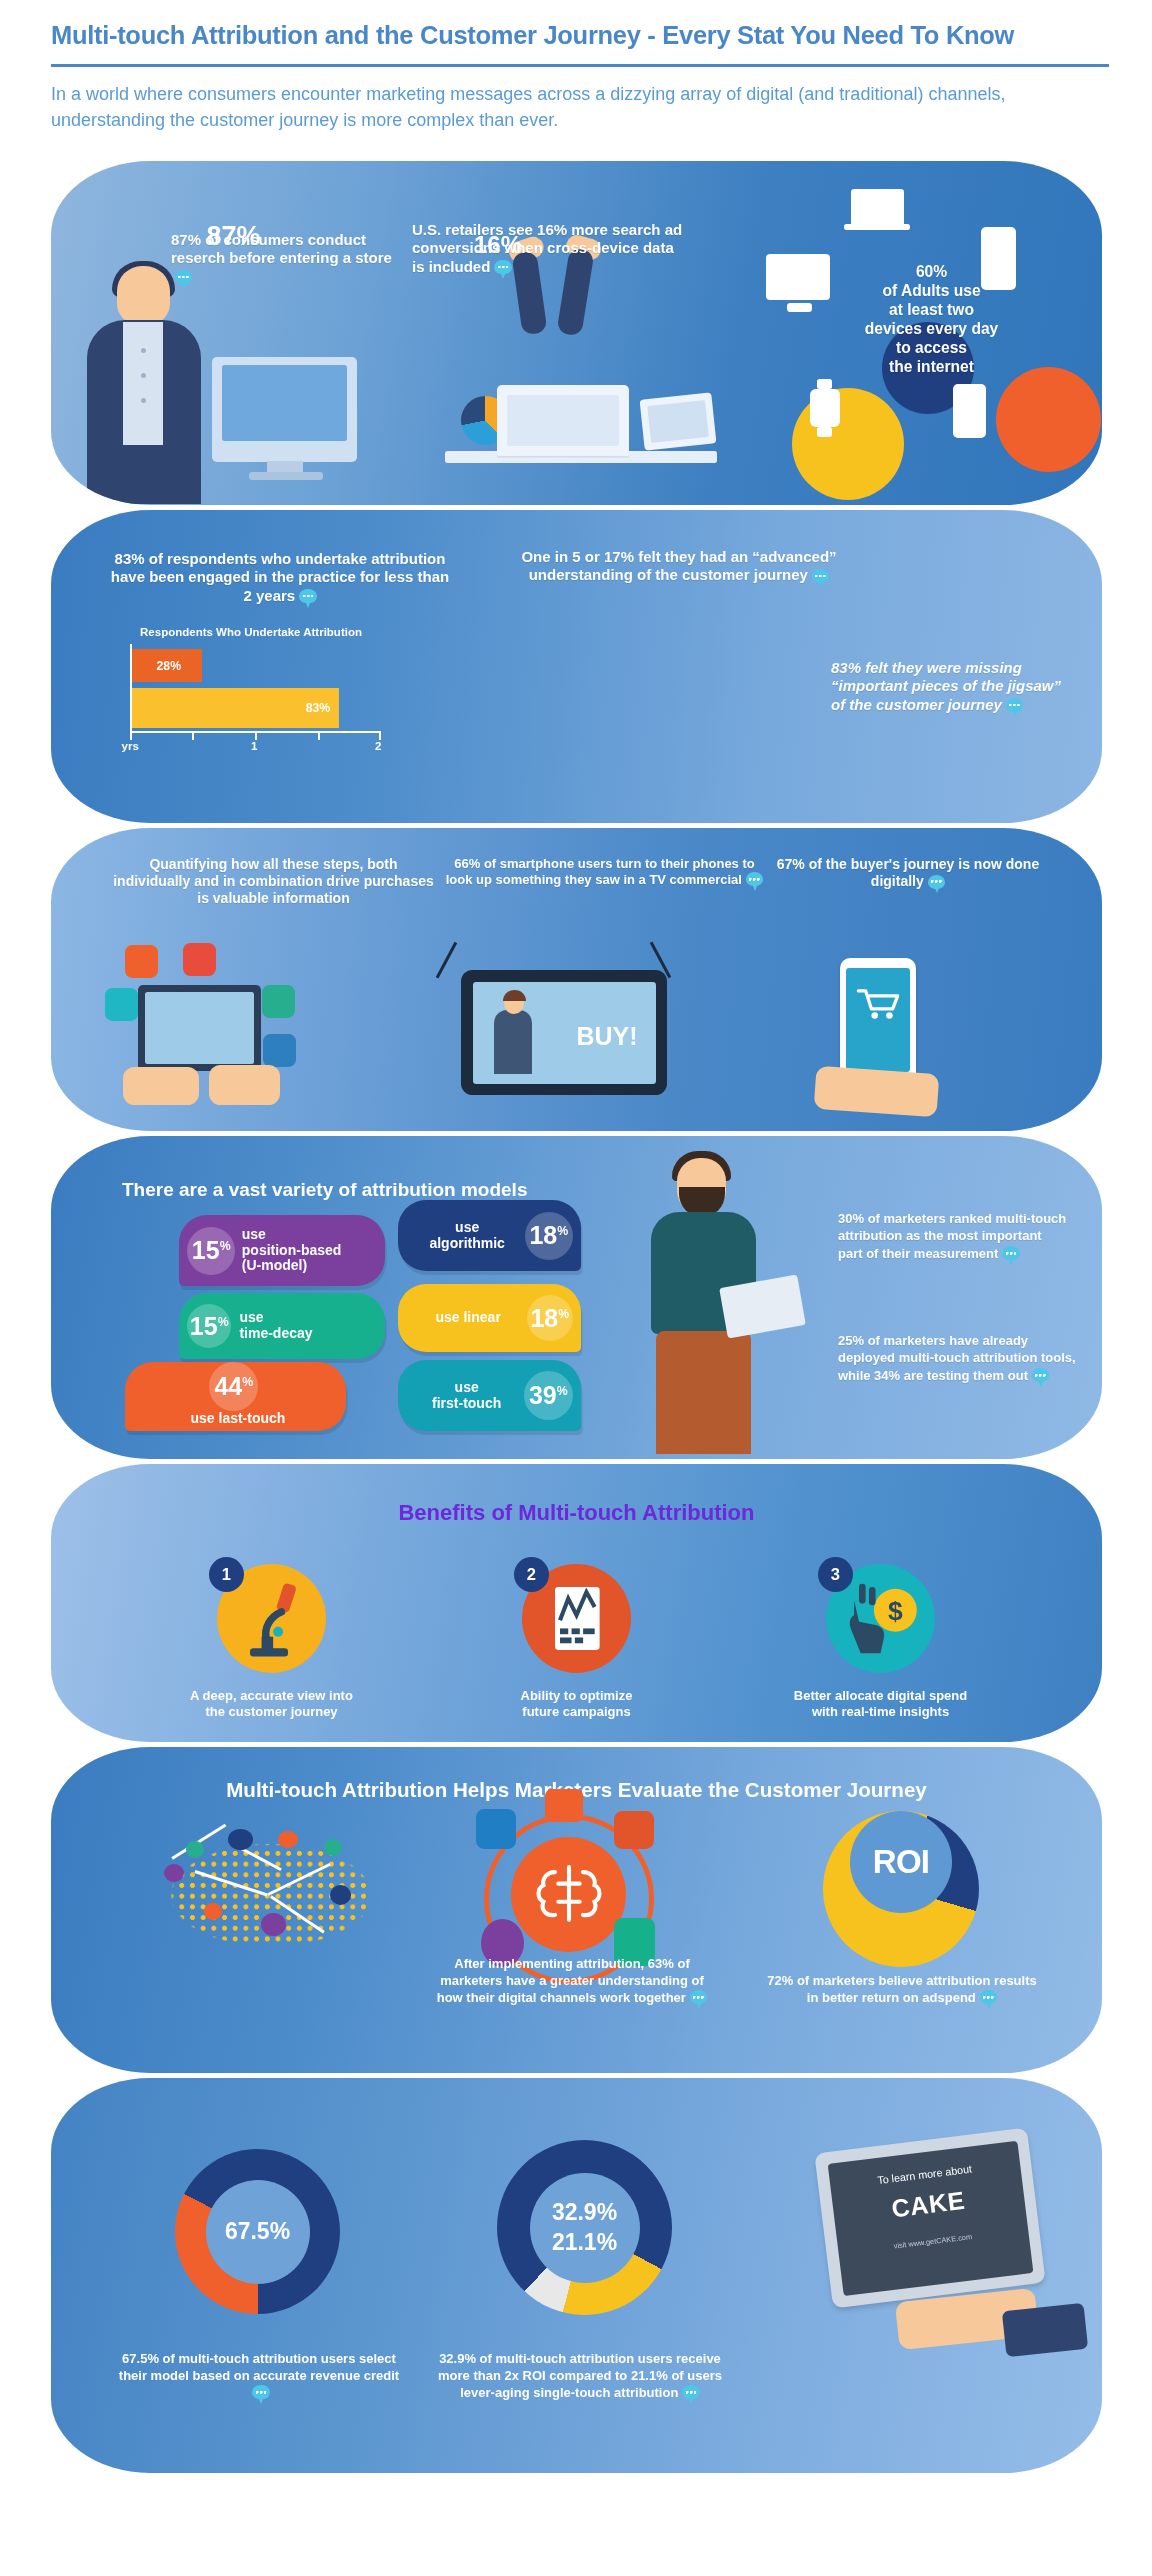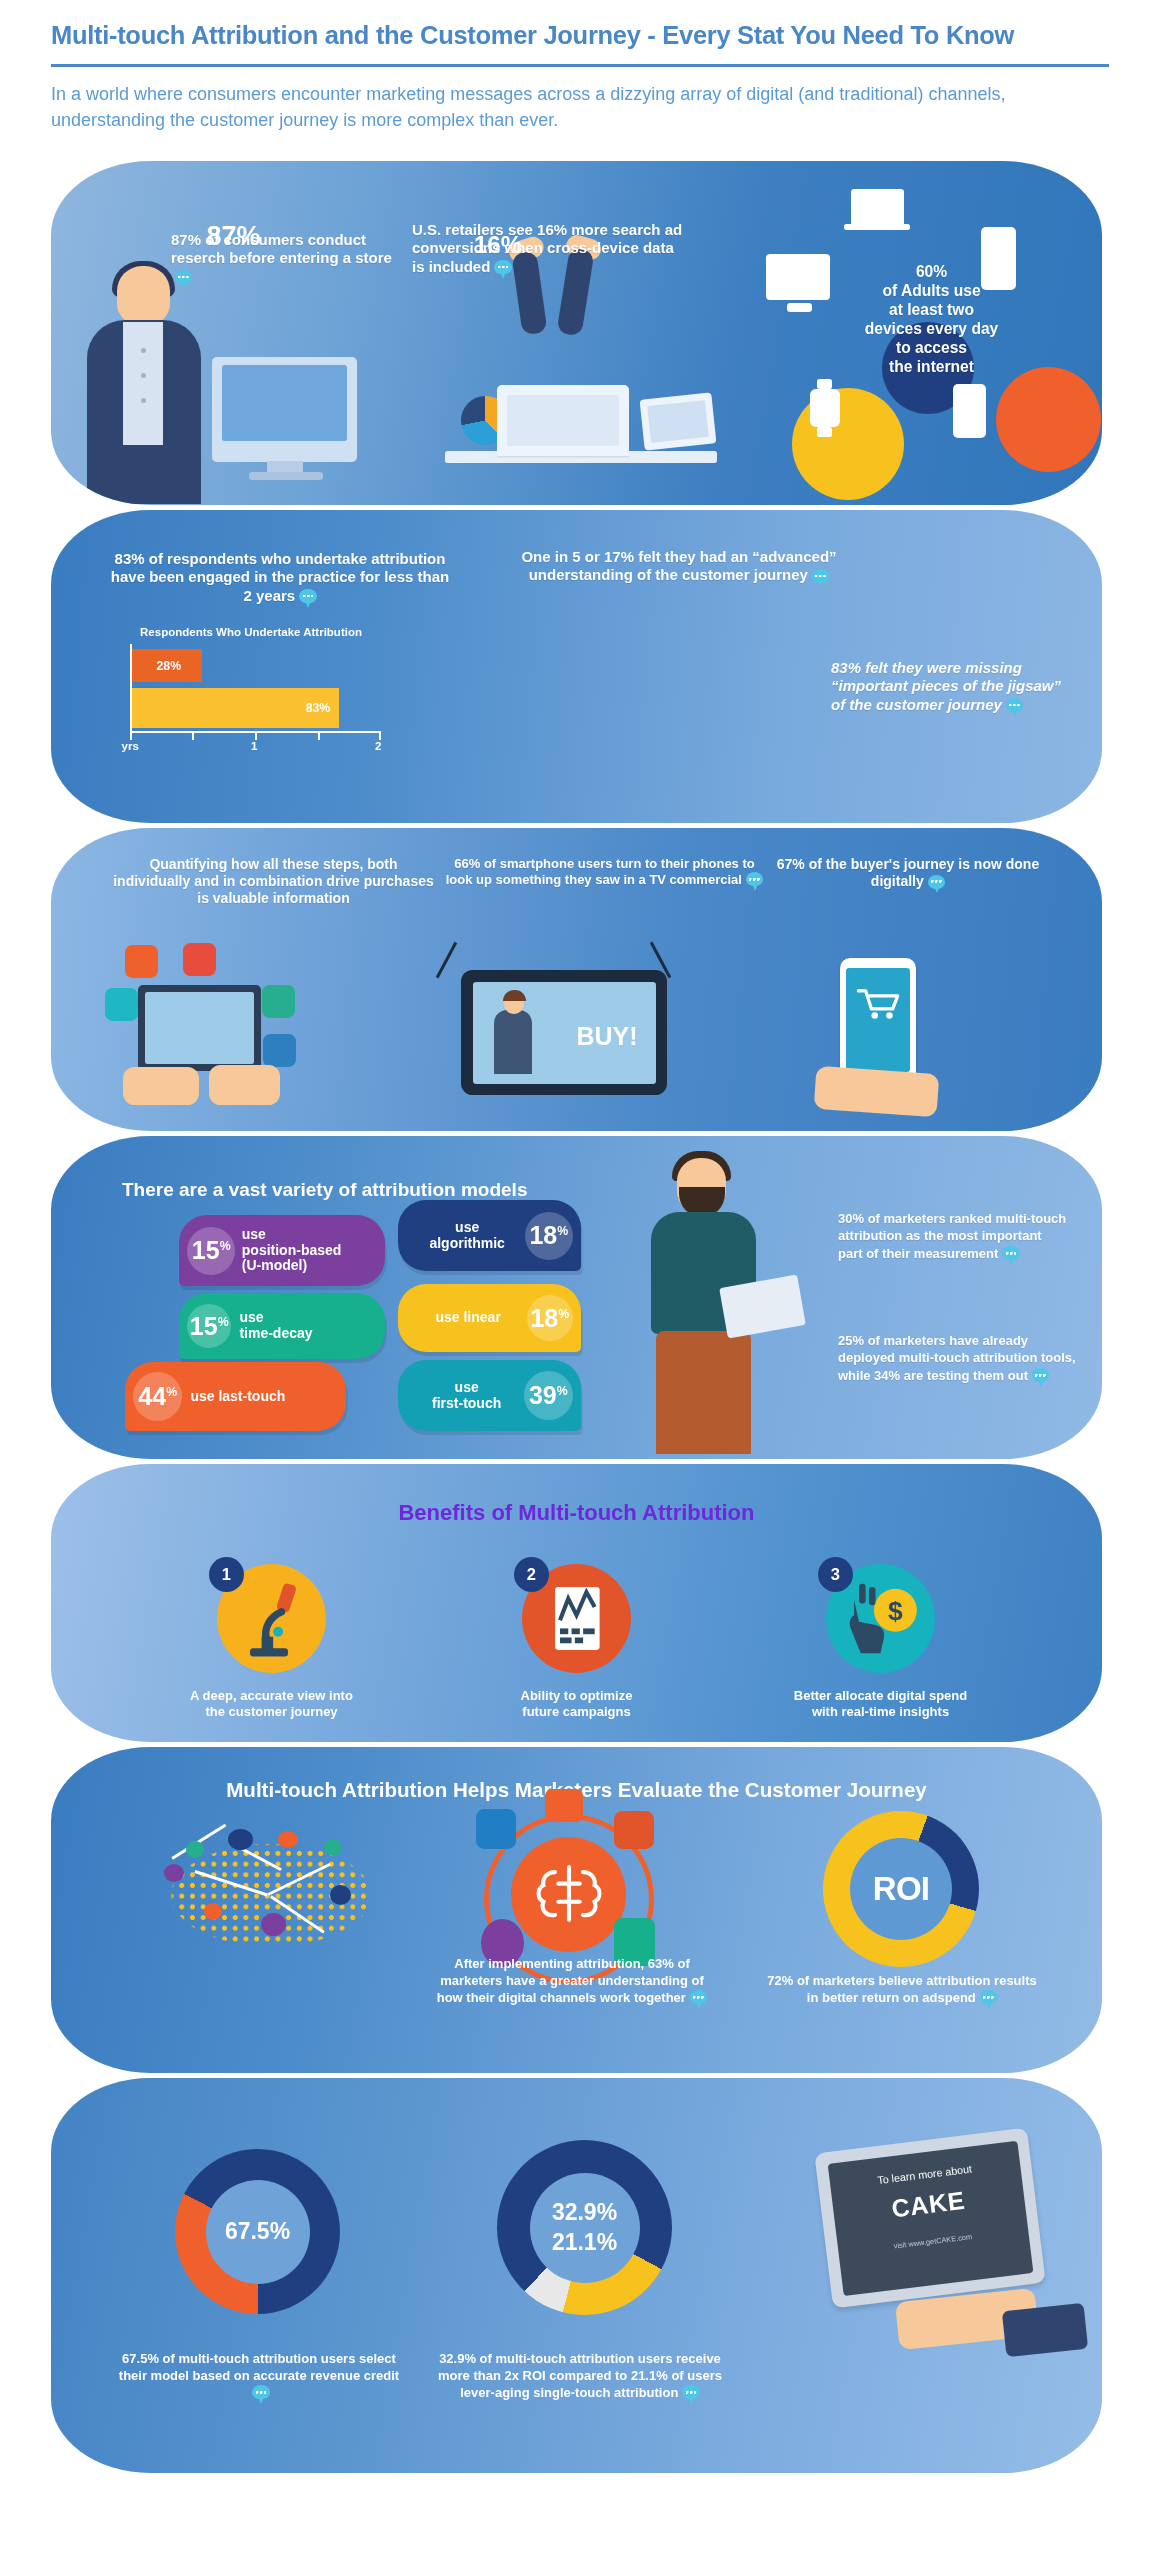--- a/index.html
+++ b/index.html
@@ -251,21 +251,21 @@
   .node { position:absolute; border-radius:50%; }
   .edge { position:absolute; height:2.5px; background:#ffffff; transform-origin:0 50%; }
 
   .p6-brain { position:absolute; left:484px; top:1814px; width:170px; height:170px; }
   .brain-ring { position:absolute; inset:0; border:5px solid #f0602c; border-radius:50%; }
   .brain-core { position:absolute; left:27px; top:23px; width:115px; height:115px; border-radius:50%; background:#f0602c; }
   .brain-svg { position:absolute; left:43px; top:40px; }
 
   .p6-roi { position:absolute; left:823px; top:1811px; width:156px; height:156px; border-radius:50%;
     background: conic-gradient(from 20deg, #1f3f80 0 24%, #f7c21d 24% 100%);
-    display:flex; align-items:center; justify-content:center; }
+    display:flex; justify-content:center; }
   .p6-roi .hole { width:102px; height:102px; border-radius:50%; background:#5e99d3; display:flex; align-items:center; justify-content:center; }
   .p6-roi .lbl { font-size:33px; font-weight:bold; color:#ffffff; letter-spacing:-0.8px; }
 
   
   .p7-title { position:absolute; left:0; top:2104px; width:1153px; text-align:center; font-size:20.6px; font-weight:bold; color:#ffffff; }
   .donut { position:absolute; border-radius:50%; display:flex; align-items:center; justify-content:center; }
   .donut .hole { border-radius:50%; background:#6fa3d8; display:flex; align-items:center; justify-content:center; }
   .donut .v { font-size:23px; font-weight:bold; color:#ffffff; }
   .p7-cap { position:absolute; width:288px; text-align:center; font-size:13px; font-weight:bold; color:#ffffff; line-height:1.3; }
 
@@ -464,21 +464,21 @@
 time-decay</div>
   </div>
 
   <div class="sb" style="left:398px; top:1284px; width:183px; height:68px; background:#f7c21d; padding:0 8.2px 0 11.5px; border-radius:28px 28px 5px 28px;">
     <div class="txt" style="flex:1; text-align:center;">use linear</div>
     <div class="pill" style="width:46px; height:46px;">
       <span class="num"><span>18</span><sup>%</sup></span>
     </div>
   </div>
 
-  <div class="sb" style="left:125px; top:1362px; width:221px; height:69px; background:#f0602c; padding:0 11.5px 0 8.2px;">
+  <div class="sb" style="left:125px; top:1362px; width:221px; height:69px; background:#f0602c; padding:0 11.5px 0 8.2px;flex-direction:column;">
     <div class="pill" style="width:49px; height:49px;">
       <span class="num"><span>44</span><sup>%</sup></span>
     </div>
     <div class="txt" style="margin-left:8.2px;">use last-touch</div>
   </div>
 
   <div class="sb" style="left:398px; top:1360px; width:183px; height:71px; background:#13a0b5; padding:0 8.2px 0 11.5px; border-radius:28px 28px 5px 28px;">
     <div class="txt" style="flex:1; text-align:center; white-space:pre-line;">use
 first-touch</div>
     <div class="pill" style="width:49px; height:49px;">

